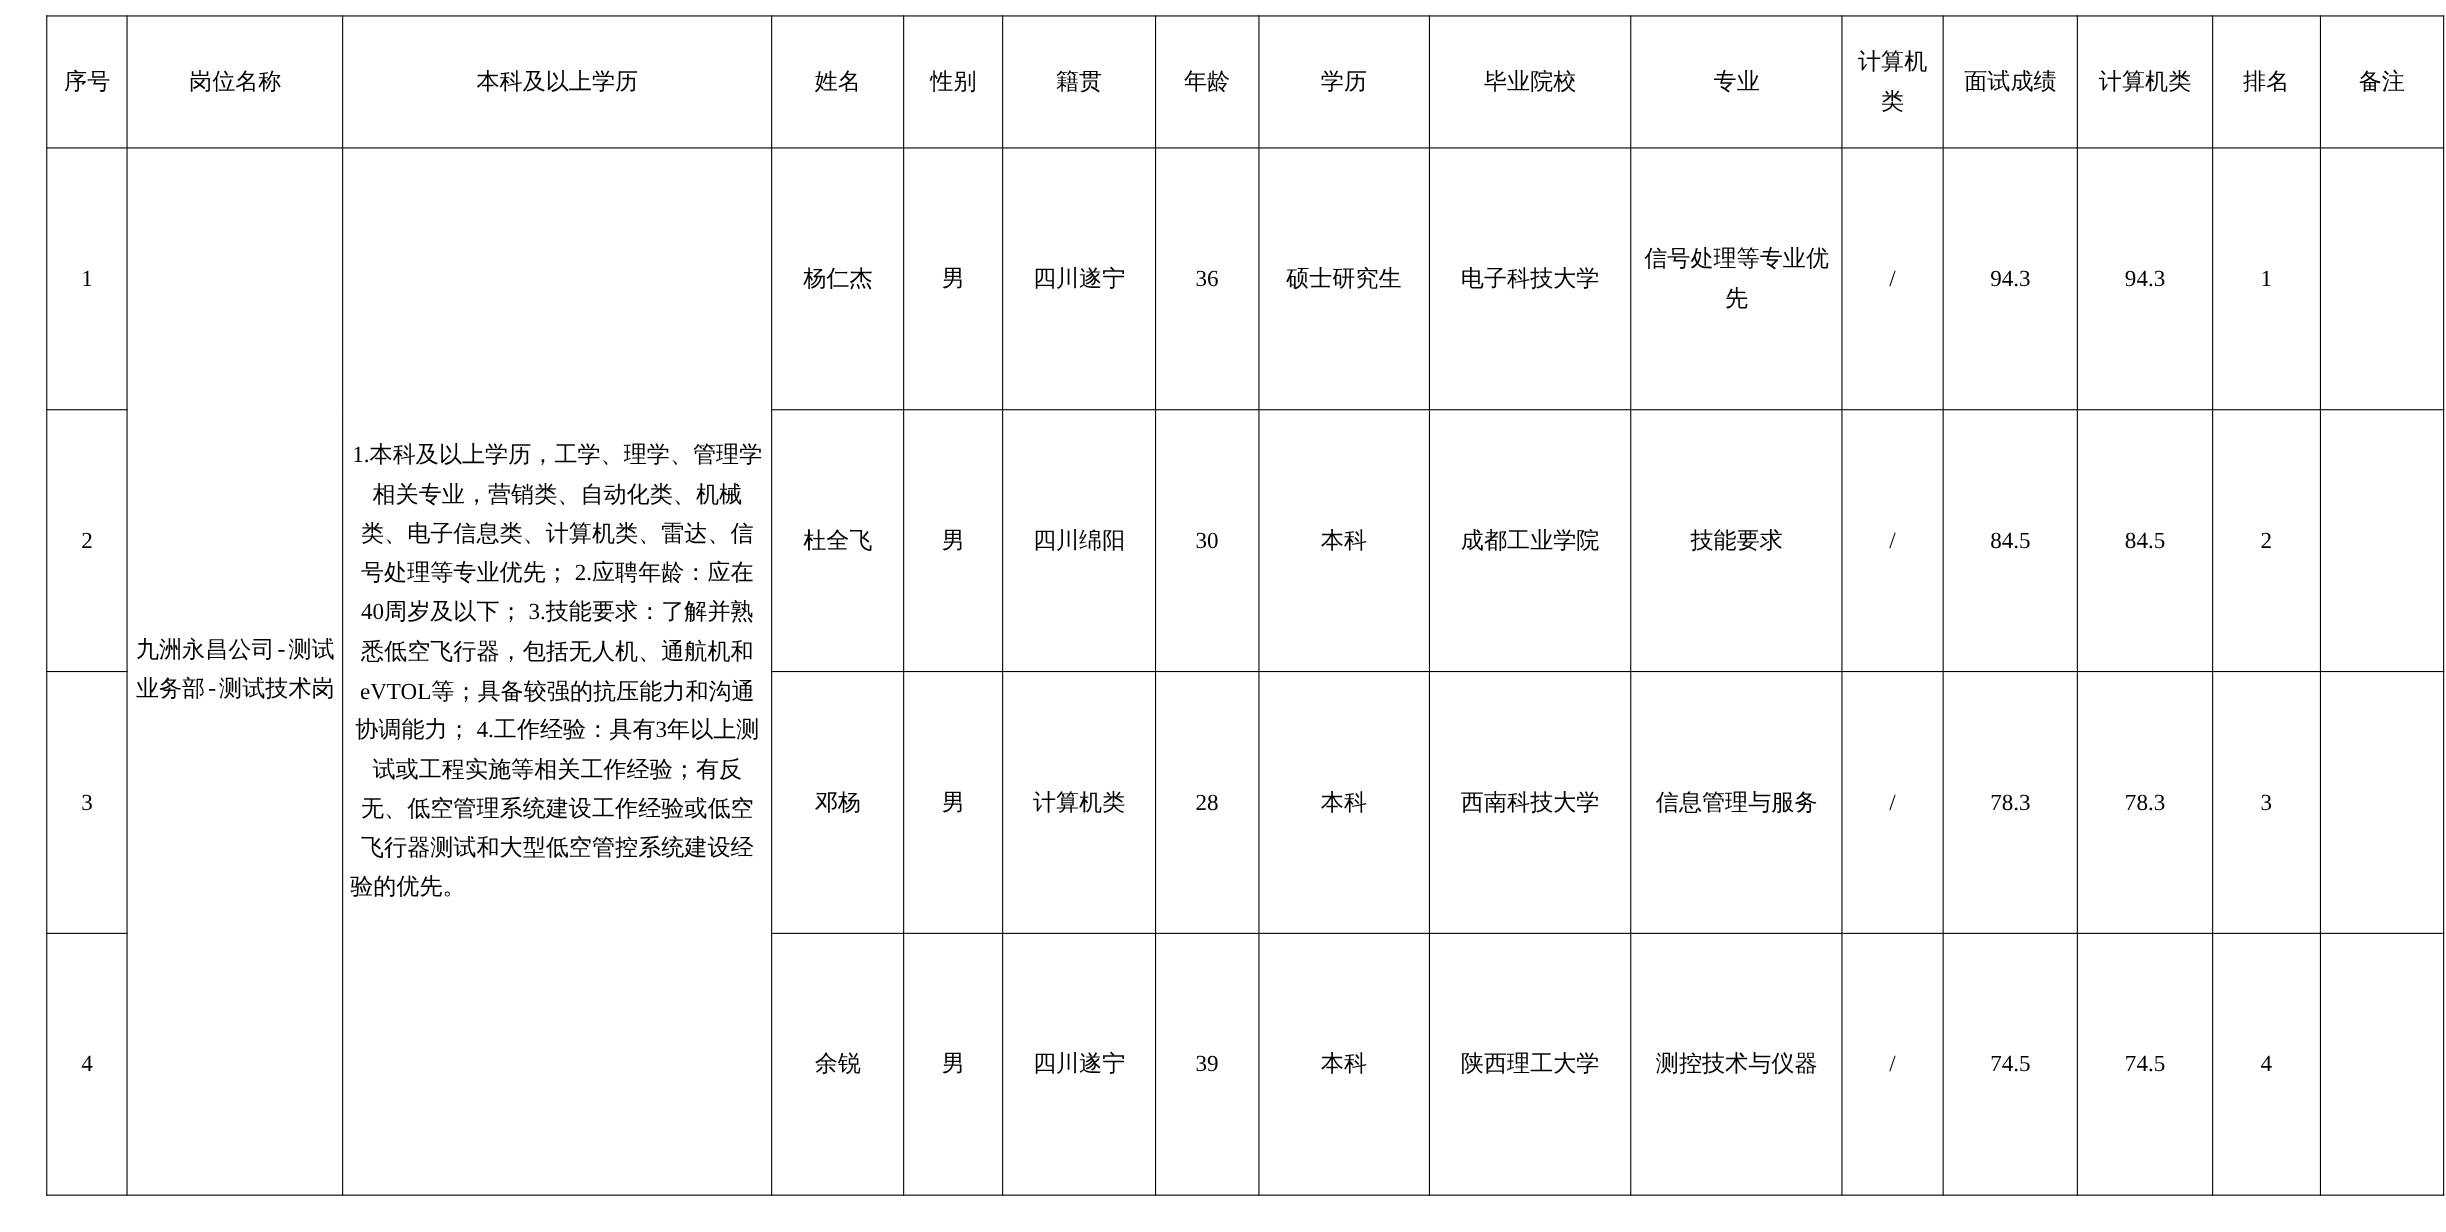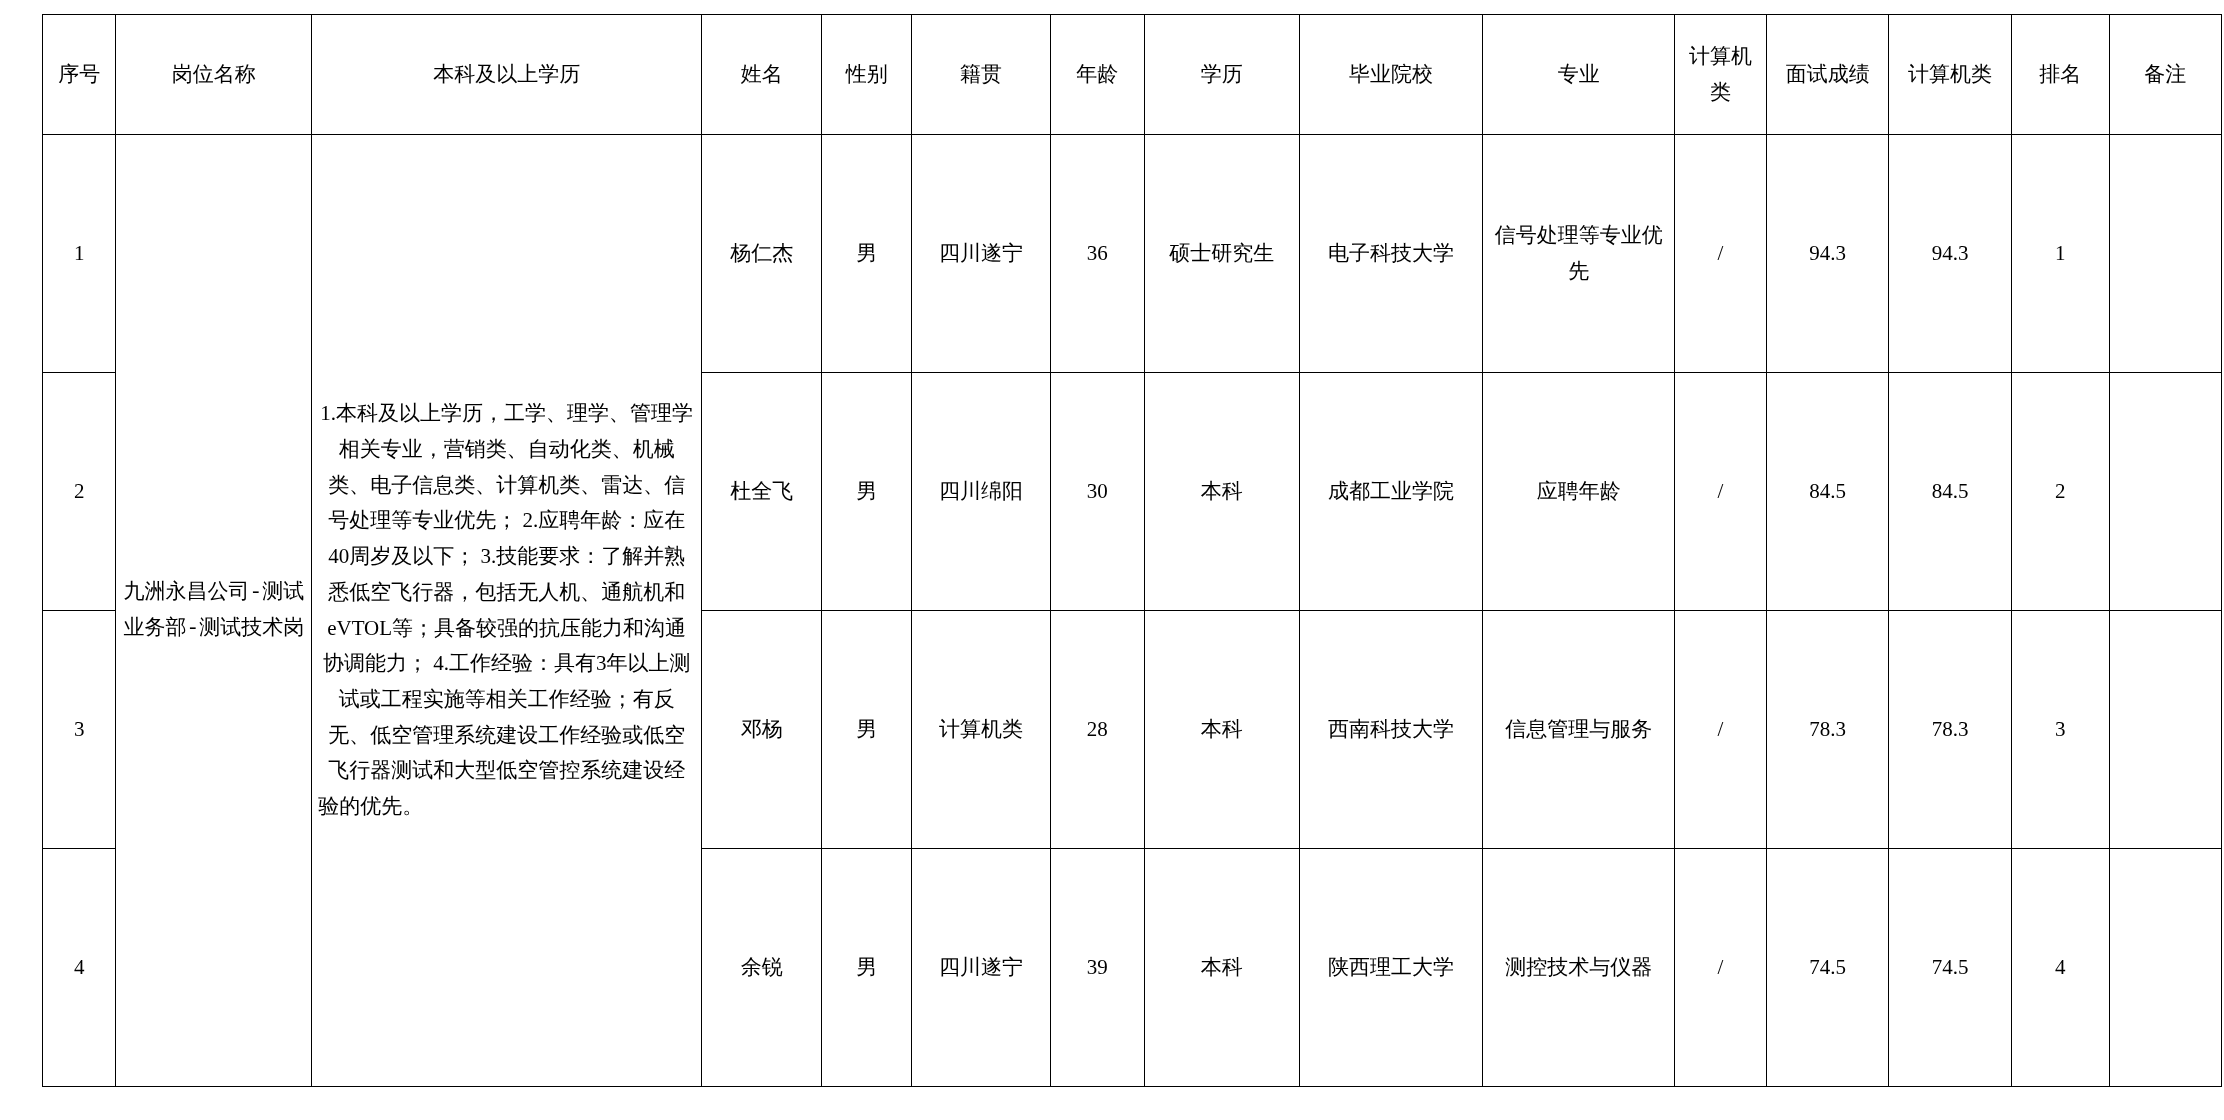--- a/index.html
+++ b/index.html
@@ -137,21 +137,21 @@
         <td></td>
       </tr>
       <tr>
         <td>2</td>
         <td>杜全飞</td>
         <td>男</td>
         <td>四川绵阳</td>
         <td>30</td>
         <td>本科</td>
         <td>成都工业学院</td>
-        <td>应聘年龄</td>
+        <td>技能要求</td>
         <td>/</td>
         <td>84.5</td>
         <td>84.5</td>
         <td>2</td>
         <td></td>
       </tr>
       <tr>
         <td>3</td>
         <td>邓杨</td>
         <td>男</td>

